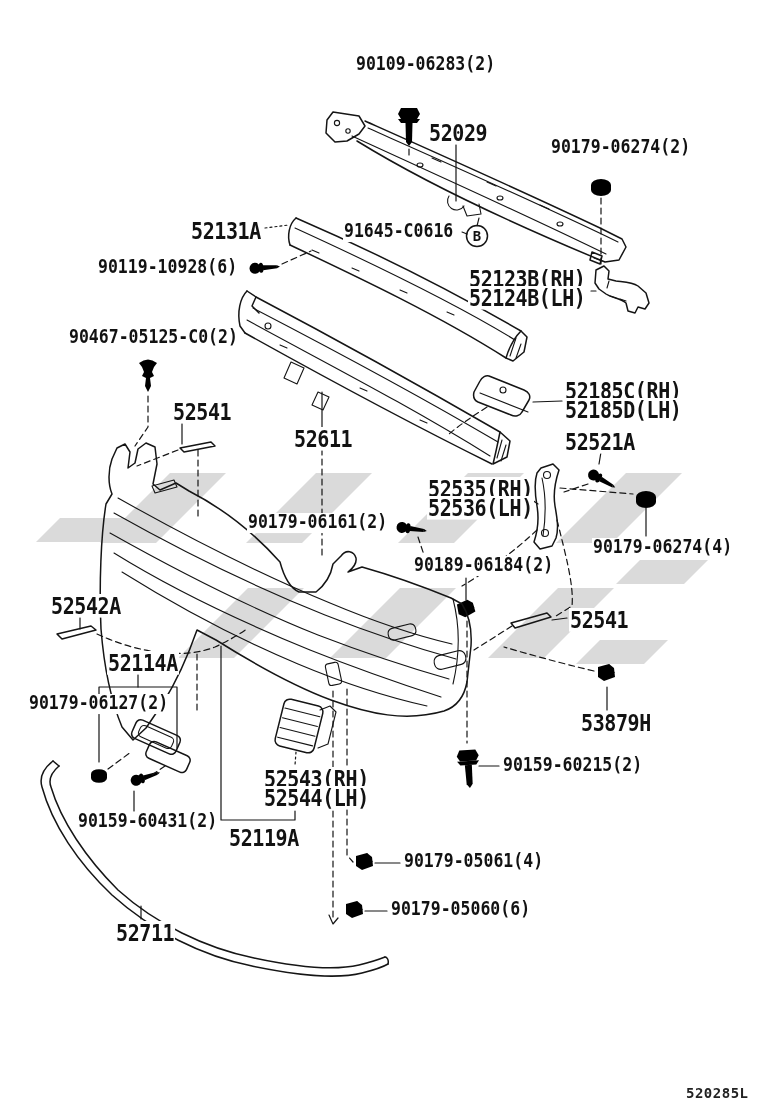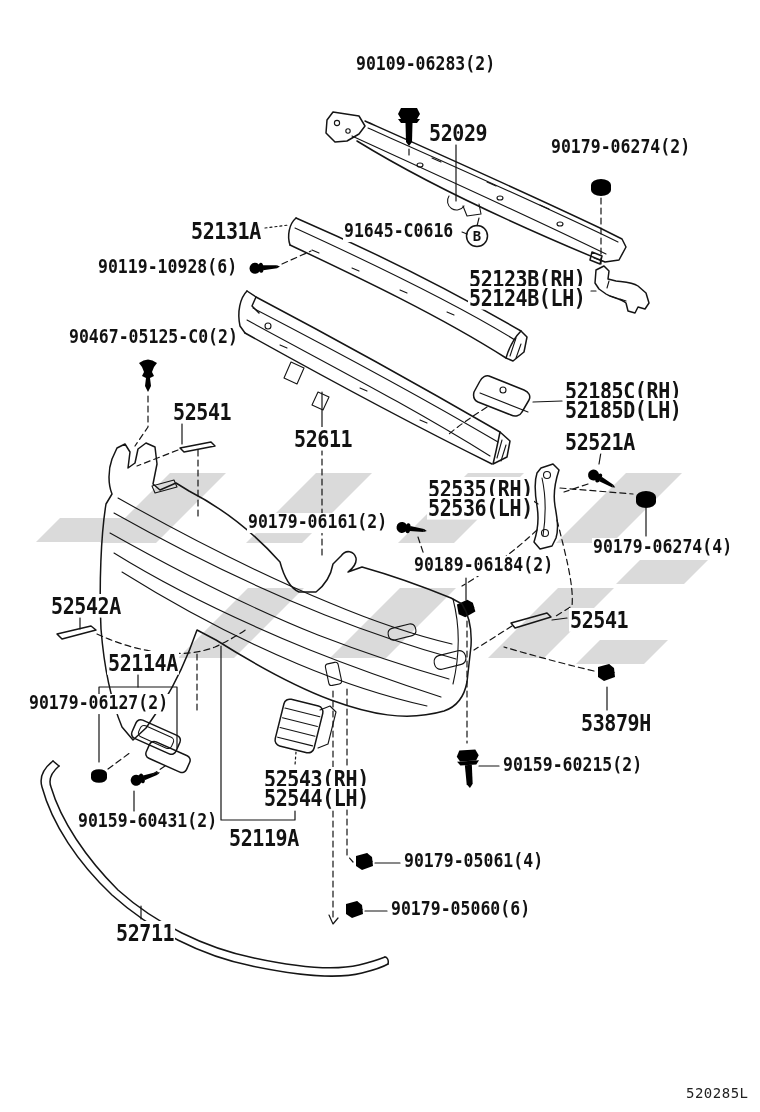--- a/index.html
+++ b/index.html
@@ -8,21 +8,21 @@
     font-family:"DejaVu Sans Mono","Liberation Mono",monospace;
   }
   .stage svg{position:absolute;left:0;top:0;}
   .lbl{
     position:absolute;font-weight:bold;color:#121212;line-height:1;white-space:nowrap;
     transform:scaleY(1.18);transform-origin:0 0;background:#fff;padding:0 1px;
   }
   .lg{font-size:20px;letter-spacing:-0.4px;}
   .sm{font-size:16.5px;letter-spacing:0;}
   .code{
-    position:absolute;font-size:14px;font-weight:normal;color:#222;line-height:1;
+    position:absolute;font-size:14px;font-weight:bold;color:#222;line-height:1;
     letter-spacing:0.5px;
     text-align:center;
   }
   .art path,.art line,.art rect,.art circle,.art ellipse{
     fill:none;stroke:#151515;stroke-width:1.5;stroke-linecap:round;stroke-linejoin:round;
   }
   .art .thin{stroke-width:1.1;}
   .art .lead{stroke-width:1.2;}
   .art .dash{stroke-width:1.2;stroke-dasharray:6 4;}
   .art .dot{stroke-width:1.2;stroke-dasharray:2 3;}

